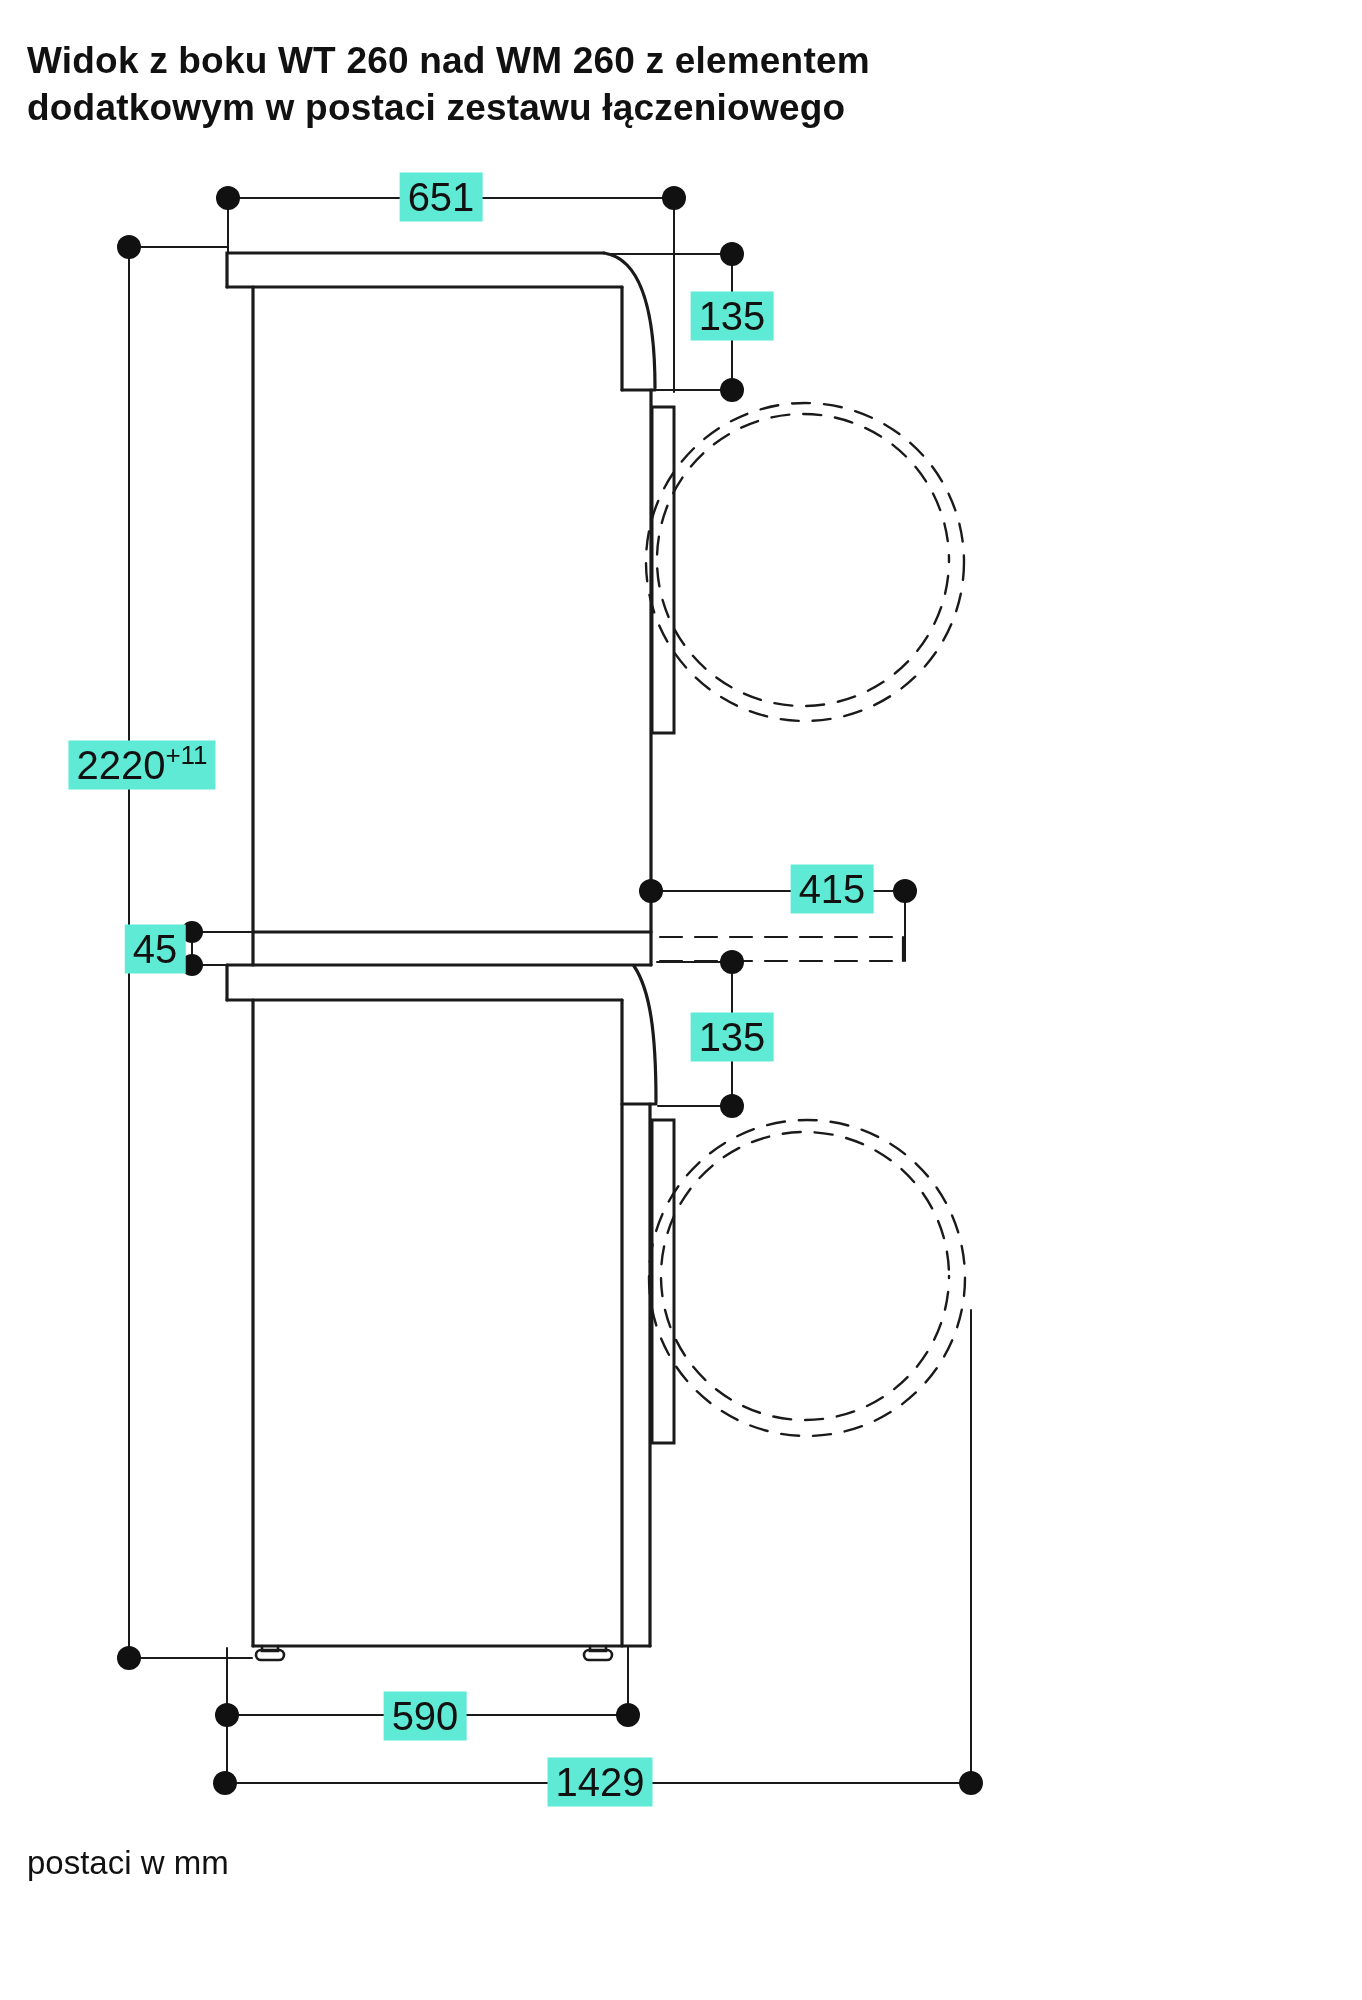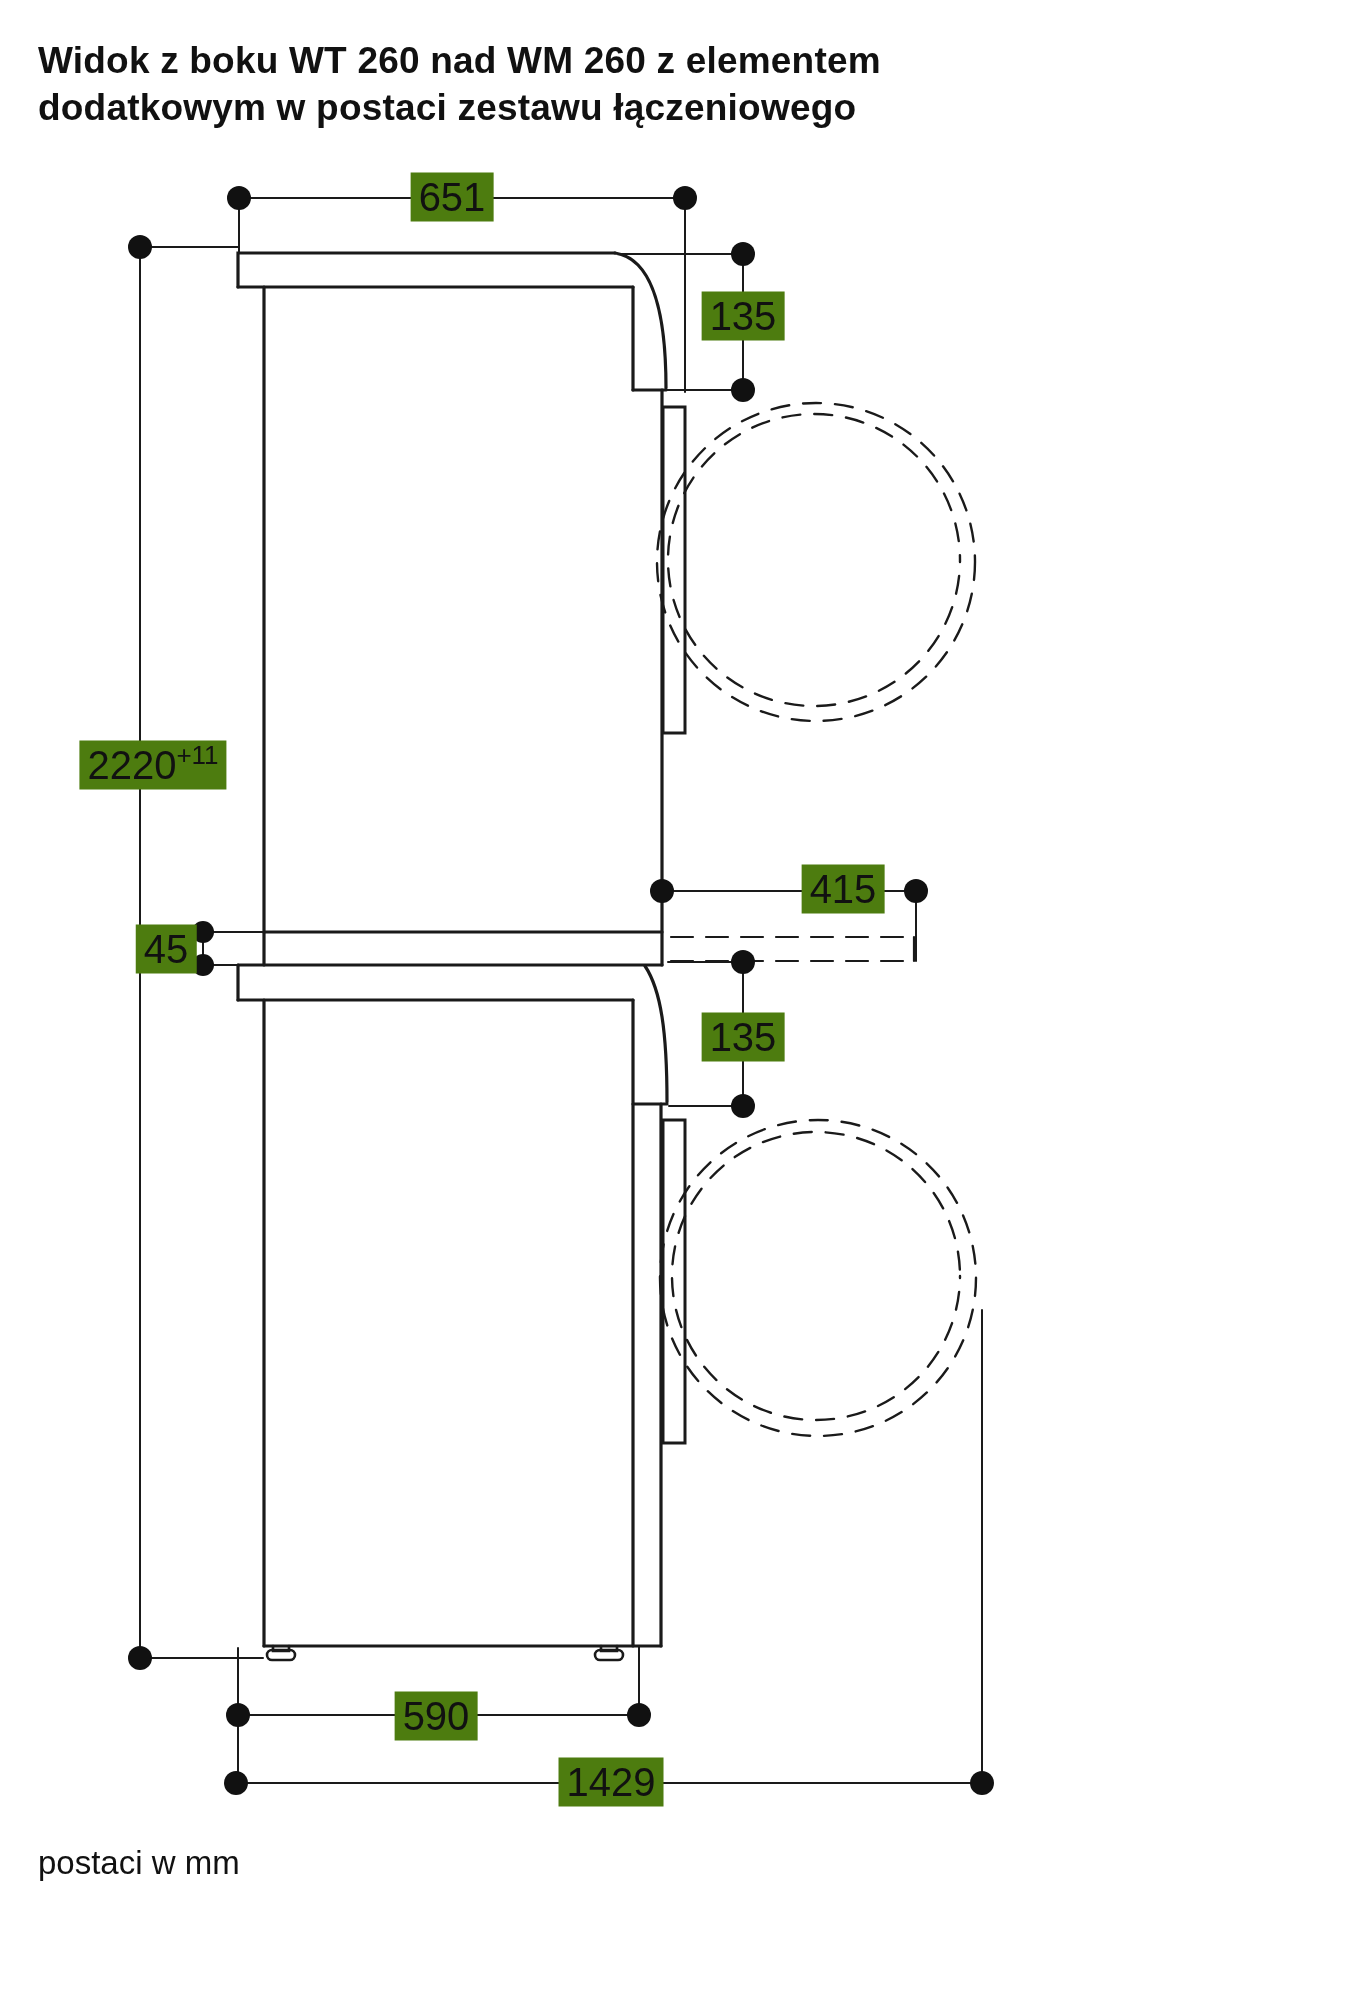--- a/index.html
+++ b/index.html
@@ -2,37 +2,36 @@
 <html><head>
 <meta charset="utf-8">
 <style>
   html,body{margin:0;padding:0;background:#fff;}
   .page{
     position:relative;
     width:1288px;height:2000px;
     background:#ffffff;
     font-family:"Liberation Sans", sans-serif;
     overflow:hidden;
-    margin-left:11px;
   }
   .title{
     position:absolute;left:27px;top:38px;width:1030px;
     font-size:37px;font-weight:bold;line-height:1.26;
     color:#111;letter-spacing:0.2px;
   }
   .footer-note{
     position:absolute;left:27px;top:1844px;
     font-size:33px;color:#111;
   }
   svg.diagram{position:absolute;left:0;top:0;}
   .dim-label{
     position:absolute;
     transform:translate(-50%,-50%);
     font-size:40px;color:#111;
-    background:#4d7c0f;
+    background:#5eead4;
     padding:2px 8px;
     white-space:nowrap;
     text-align:center;
   }
   .dim-label sup{
     font-size:26px;
     vertical-align:super;
     line-height:0;
   }
 </style>

